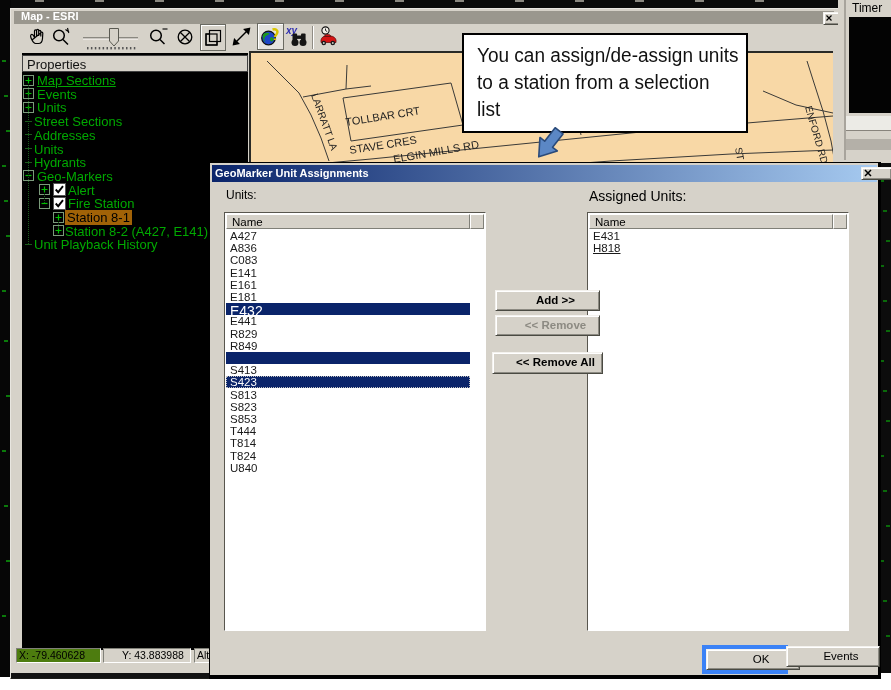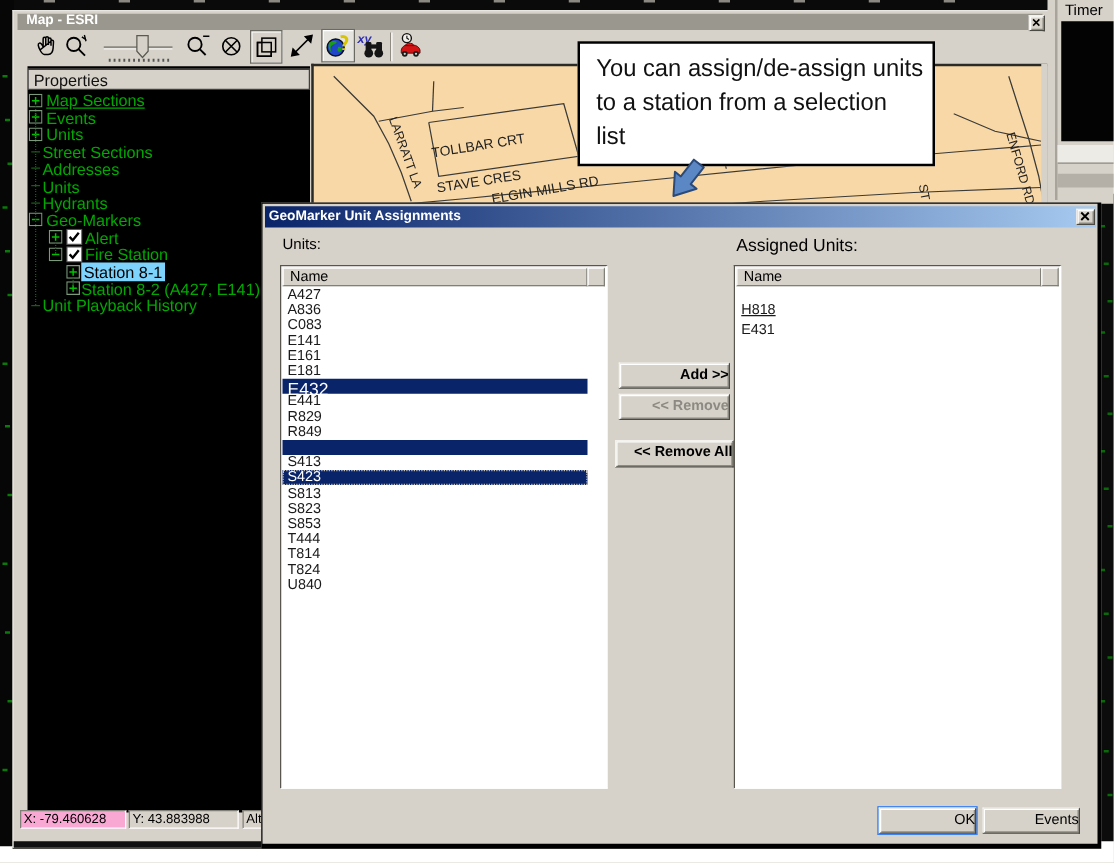--- a/index.html
+++ b/index.html
@@ -1,21 +1,21 @@
 <!DOCTYPE html>
 <html><head>
 <meta charset="utf-8">
 <style>
 html,body{margin:0;padding:0;}
 body{width:891px;height:690px;position:relative;overflow:hidden;background:#fff;
   font-family:"Liberation Sans",sans-serif;}
 .abs{position:absolute;}
 .btn{background:#d6d2c9;border:1px solid;border-color:#f4f2ee #4a4a42 #4a4a42 #f4f2ee;
   box-shadow:inset 1px 1px 0 #fff, inset -1px -1px 0 #8c8a82;
-  font-size:11.5px;color:#000;text-align:right;}
+  font-size:11.5px;color:#000;text-align:center;padding-left:16px;}
 </style>
 </head>
 <body>
 
 <div class="abs" style="left:0;top:0;width:845px;height:10px;background:#0a0a0a;"></div>
 <div class="abs" style="left:0;top:0;width:11px;height:677px;background:#060606;"></div>
 <div class="abs" style="left:878px;top:155px;width:13px;height:518px;background:#0c0c0c;"></div>
 
 <div id="specks">
     <div class="abs" style="left:2px;top:60px;width:4px;height:2px;background:#0a7a0a;"></div>
@@ -172,21 +172,21 @@
       </svg>
       <svg class="abs" style="left:42px;top:187.8px" width="13" height="13" viewBox="0 0 13 13">
         <rect x="0.5" y="0.5" width="12" height="12" fill="#fff" stroke="#555"></rect>
         <path d="M2.7 6.5 L5.2 9.2 L10 3.2" stroke="#000" stroke-width="1.9" fill="none"></path>
       </svg>
       <div class="abs" style="left:57px;top:187.3px;font-size:13px;color:#00a800;white-space:nowrap;">Fire Station</div>
       <svg class="abs" style="left:42px;top:202.5px" width="11" height="11" viewBox="0 0 11 11">
         <rect x="0.5" y="0.5" width="10" height="10" fill="#000" stroke="#7a9a7a"></rect>
         <path d="M2.5 5.5 H8.5 M5.5 2.5 V8.5" stroke="#00c000" stroke-width="1.2"></path>
       </svg>
-      <div class="abs" style="left:54px;top:201px;font-size:13px;color:#000;background:#7dd3fc;padding:0 2px;white-space:nowrap;">Station 8-1</div>
+      <div class="abs" style="left:54px;top:201px;font-size:13px;color:#000;background:#a16207;padding:0 2px;white-space:nowrap;">Station 8-1</div>
       <svg class="abs" style="left:42px;top:216.2px" width="11" height="11" viewBox="0 0 11 11">
         <rect x="0.5" y="0.5" width="10" height="10" fill="#000" stroke="#7a9a7a"></rect>
         <path d="M2.5 5.5 H8.5 M5.5 2.5 V8.5" stroke="#00c000" stroke-width="1.2"></path>
       </svg>
       <div class="abs" style="left:54px;top:214.7px;font-size:13px;color:#00a800;white-space:nowrap;">Station 8-2 (A427, E141)</div>
       <div class="abs" style="left:14px;top:234.9px;width:7px;height:1px;background:#1a5a1a;"></div>
       <div class="abs" style="left:23px;top:228.4px;font-size:13px;color:#00a800;white-space:nowrap;">Unit Playback History</div>
       <div class="abs" style="left:17px;top:76px;width:1px;height:159px;background:repeating-linear-gradient(to bottom,#1a5a1a 0 1px,transparent 1px 2px);"></div>
       <div class="abs" style="left:33px;top:185px;width:1px;height:10px;background:repeating-linear-gradient(to bottom,#1a5a1a 0 1px,transparent 1px 2px);"></div>
       <div class="abs" style="left:47px;top:213px;width:1px;height:8px;background:repeating-linear-gradient(to bottom,#1a5a1a 0 1px,transparent 1px 2px);"></div>
@@ -210,26 +210,26 @@
       <text x="99" y="101" font-size="11" fill="#222" font-family="Liberation Sans" transform="rotate(-9 99 101)">STAVE CRES</text>
       <text x="143" y="110" font-size="11" fill="#222" font-family="Liberation Sans" transform="rotate(-10 143 110)">ELGIN MILLS RD</text>
       <text x="484" y="95" font-size="10" fill="#222" font-family="Liberation Sans" transform="rotate(80 484 95)">ST</text>
       <text x="554" y="54" font-size="10" fill="#222" font-family="Liberation Sans" transform="rotate(74 554 54)">ENFORD RD</text>
     </svg>
 
   <div class="abs" style="left:822px;top:42px;width:5px;height:112px;background:#d6d2c9;"></div>
 
   <div class="abs" style="left:0;top:664px;width:828px;height:5px;background:#111;"></div>
 
-  <div class="abs" style="left:5px;top:639px;width:85px;height:15px;background:#f9a8d4;
+  <div class="abs" style="left:5px;top:639px;width:85px;height:15px;background:#4d7c0f;
      border:1px solid;border-color:#808078 #fff #fff #808078;font-size:10.5px;color:#000;
      padding-left:2px;box-sizing:border-box;">X: -79.460628</div>
   <div class="abs" style="left:92px;top:639px;width:88px;height:15px;background:#d6d2c9;
      border:1px solid;border-color:#808078 #fff #fff #808078;font-size:10.5px;color:#000;
-     padding-left:2px;box-sizing:border-box;">Y: 43.883988</div>
+     padding-left:18px;box-sizing:border-box;">Y: 43.883988</div>
   <div class="abs" style="left:183px;top:639px;width:60px;height:15px;background:#d6d2c9;
      border:1px solid;border-color:#808078 #fff #fff #808078;font-size:10.5px;color:#000;
      padding-left:2px;box-sizing:border-box;">Alt:</div>
 </div>
 
 <div class="abs" style="left:838px;top:0;width:53px;height:163px;background:#d6d2c9;">
   <div class="abs" style="left:6px;top:0;width:2px;height:160px;background:#a8a49c;"></div>
   <div class="abs" style="left:14px;top:1px;font-size:12px;color:#000;">Timer</div>
   <div class="abs" style="left:11px;top:17px;width:42px;height:96px;background:#030303;"></div>
   <div class="abs" style="left:8px;top:116px;width:45px;height:14px;background:#ecebe6;border-bottom:1px solid #88847c;"></div>
@@ -289,29 +289,29 @@
       <div class="abs" style="left:20px;top:286.6px;font-size:11.5px;color:#1a1a1a;">T824</div>
       <div class="abs" style="left:20px;top:298.79999999999995px;font-size:11.5px;color:#1a1a1a;">U840</div>
     </div>
 
   <div class="abs" style="left:377px;top:49px;width:260px;height:417px;background:#fff;
      border:1px solid;border-color:#58564e #fff #fff #58564e;"></div>
   <div id="rightlist">
       <div class="abs" style="left:379px;top:51px;width:244px;height:15px;background:#d6d2c9;border:1px solid;border-color:#fff #808078 #808078 #fff;box-sizing:border-box;"></div>
       <div class="abs" style="left:623px;top:51px;width:14px;height:15px;background:#d6d2c9;border:1px solid;border-color:#fff #808078 #808078 #fff;box-sizing:border-box;"></div>
       <div class="abs" style="left:385px;top:52.5px;font-size:11.5px;color:#000;">Name</div>
-      <div class="abs" style="left:383px;top:67px;font-size:11.5px;color:#1a1a1a;margin-top:28px;">E431</div>
+      <div class="abs" style="left:383px;top:67px;font-size:11.5px;color:#1a1a1a;">E431</div>
       <div class="abs" style="left:383px;top:79.2px;font-size:11.5px;color:#1a1a1a;text-decoration:underline;">H818</div>
     </div>
 
   <div class="btn abs" style="left:285px;top:127px;width:87px;height:19px;line-height:18px;font-weight:600;">Add &gt;&gt;</div>
   <div class="btn abs" style="left:285px;top:152px;width:87px;height:19px;line-height:18px;color:#8c8a82;font-weight:600;">&lt;&lt; Remove</div>
   <div class="btn abs" style="left:282px;top:189px;width:93px;height:20px;line-height:19px;font-weight:600;">&lt;&lt; Remove All</div>
 
-  <div class="abs" style="left:492px;top:482px;width:78px;height:21px;border:1px solid #3b82f6;background:#3b82f6;">
+  <div class="abs" style="left:492px;top:482px;width:78px;height:21px;border:4px solid #3b82f6;background:#3b82f6;">
     <div class="btn abs" style="left:0;top:0;width:76px;height:19px;line-height:18px;">OK</div>
   </div>
   <div class="btn abs" style="left:576px;top:483px;width:76px;height:19px;line-height:18px;">Events</div>
 </div>
 
 <svg class="abs" style="left:252px;top:23px;" width="120" height="30" viewBox="0 0 120 30">
 
   <rect x="6.5" y="1.5" width="25" height="25" fill="#e6e4de" stroke="#fff"></rect>
   <rect x="5.5" y="0.5" width="26" height="26" fill="none" stroke="#6a6a62"></rect>
   <circle cx="16.5" cy="15" r="6.8" fill="#1e46c8" stroke="#101010" stroke-width="1.2"></circle>

